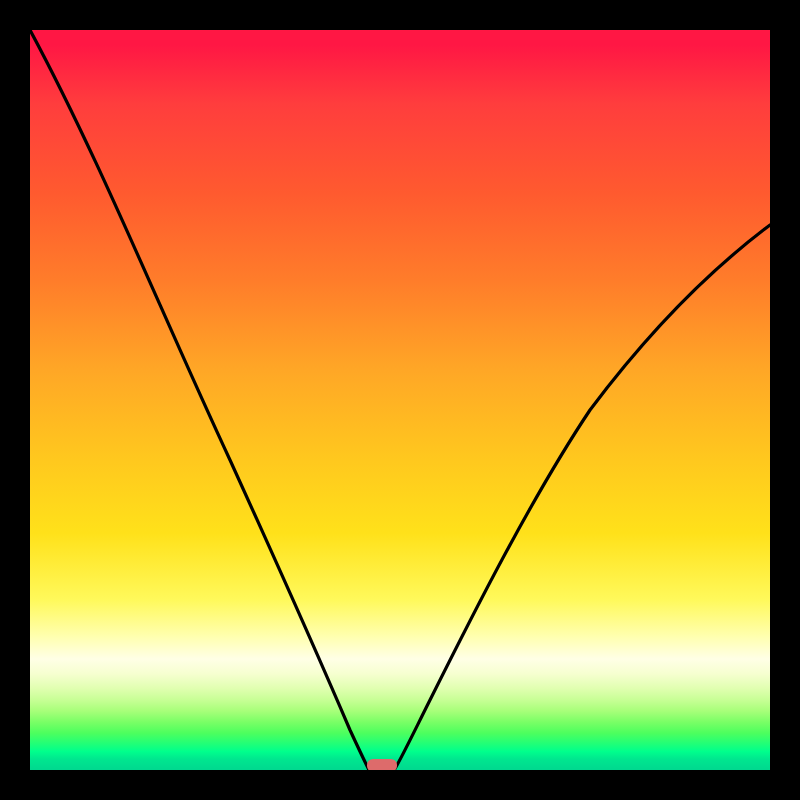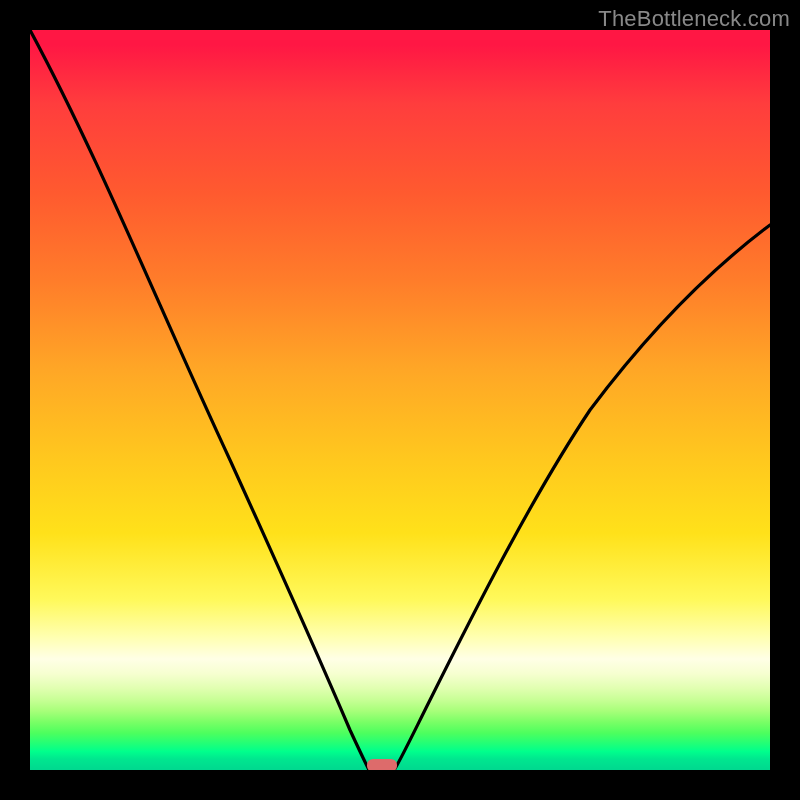--- a/index.html
+++ b/index.html
@@ -82,14 +82,13 @@
                C 250 540, 290 630, 320 700
                C 332 726, 338 738, 339 740" fill="none" stroke="#000" stroke-width="3.2" stroke-linecap="round"></path>
       <path d="M 364 740
                C 368 735, 380 710, 400 670
                C 440 590, 500 470, 560 380
                C 620 300, 680 240, 740 195" fill="none" stroke="#000" stroke-width="3.2" stroke-linecap="round"></path>
 
       <rect x="337" y="729" width="30" height="13" rx="6" ry="6" fill="#dd6b6b"></rect>
     </svg>
   </div>
-  <div class="watermark">TheBottleneck.com</div>
 </div>
 
 </body></html>

